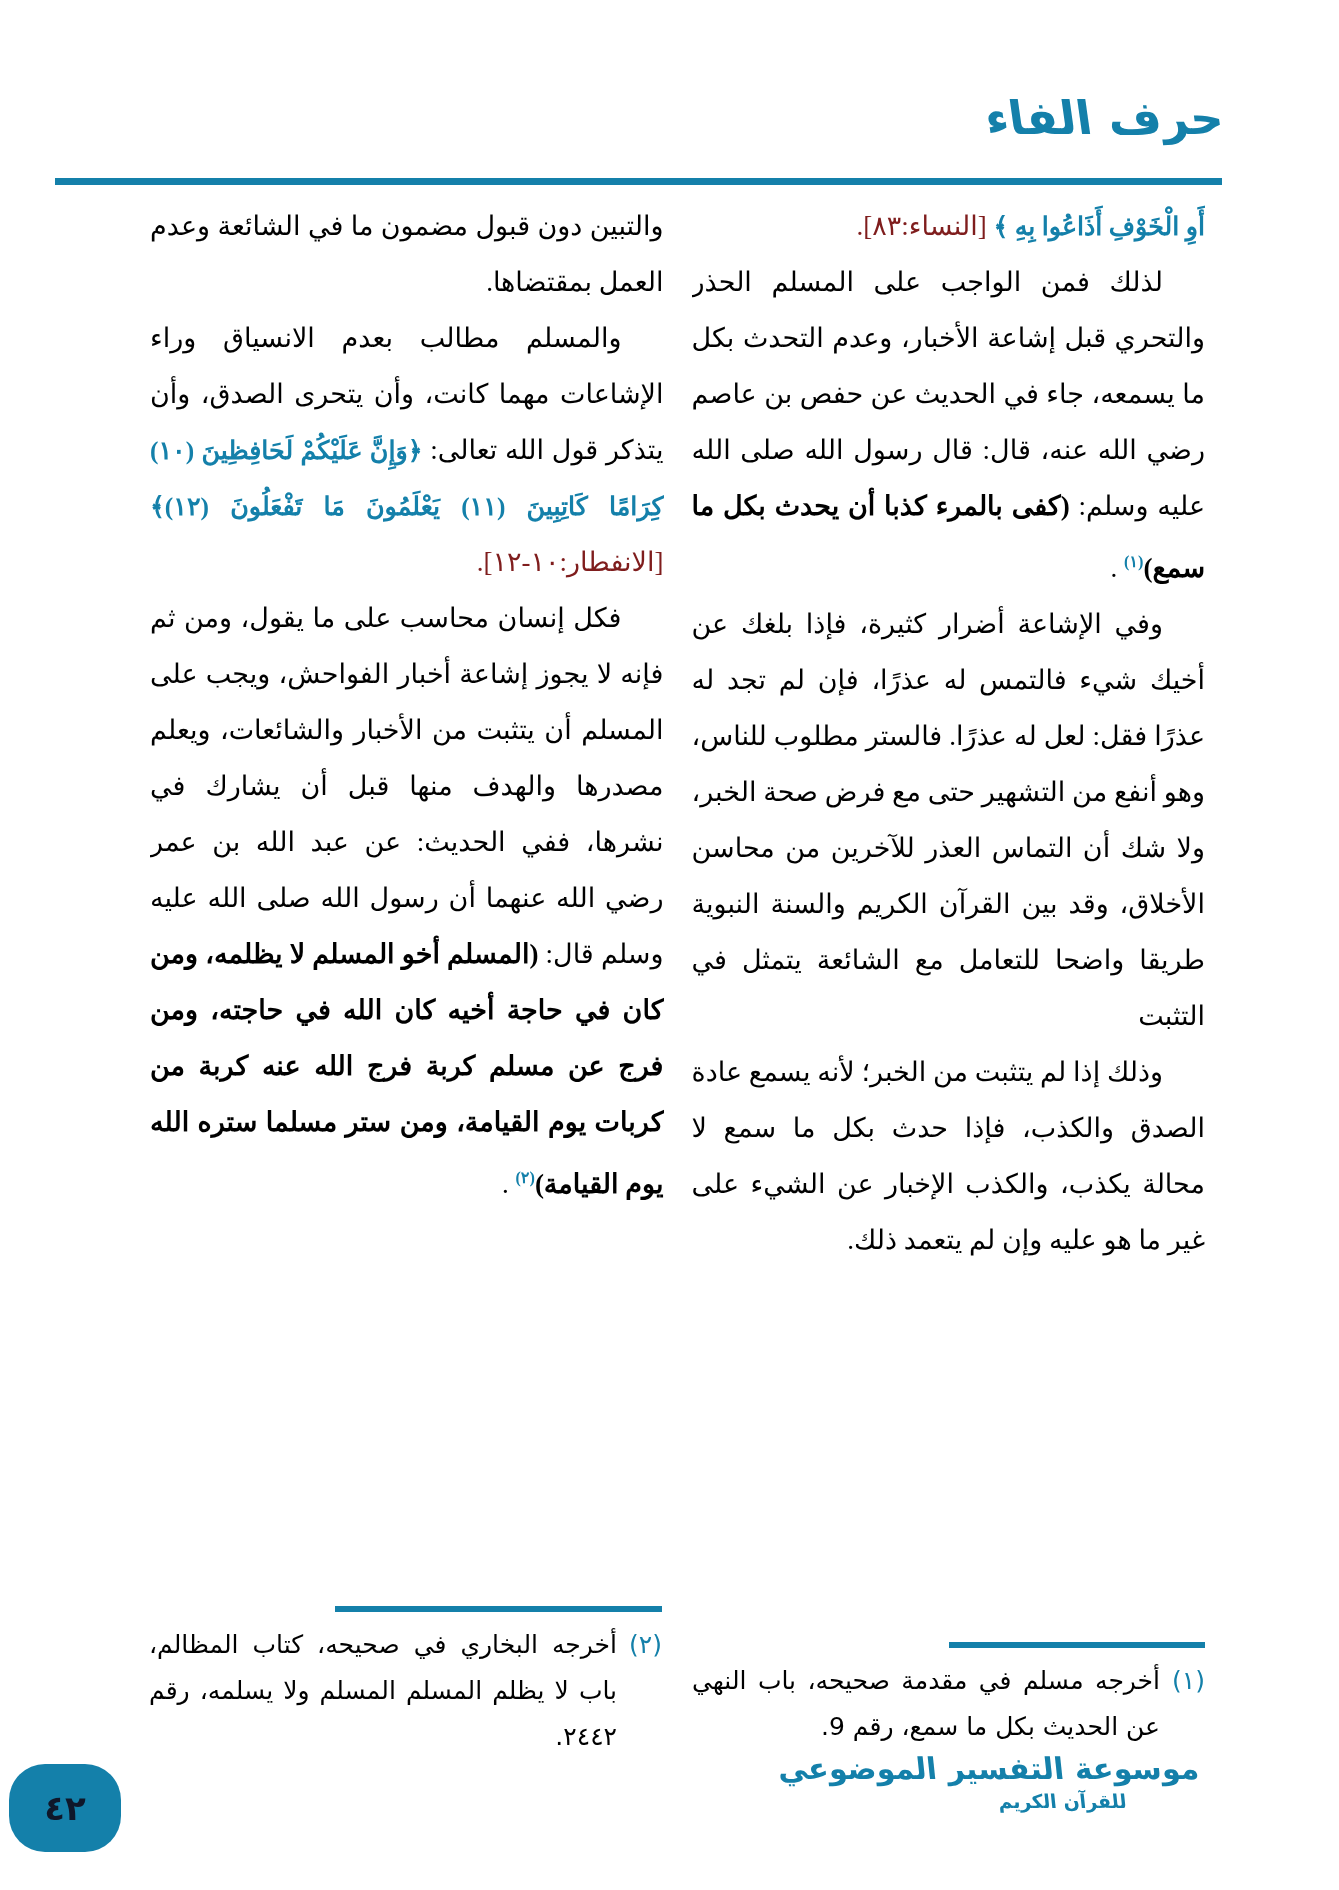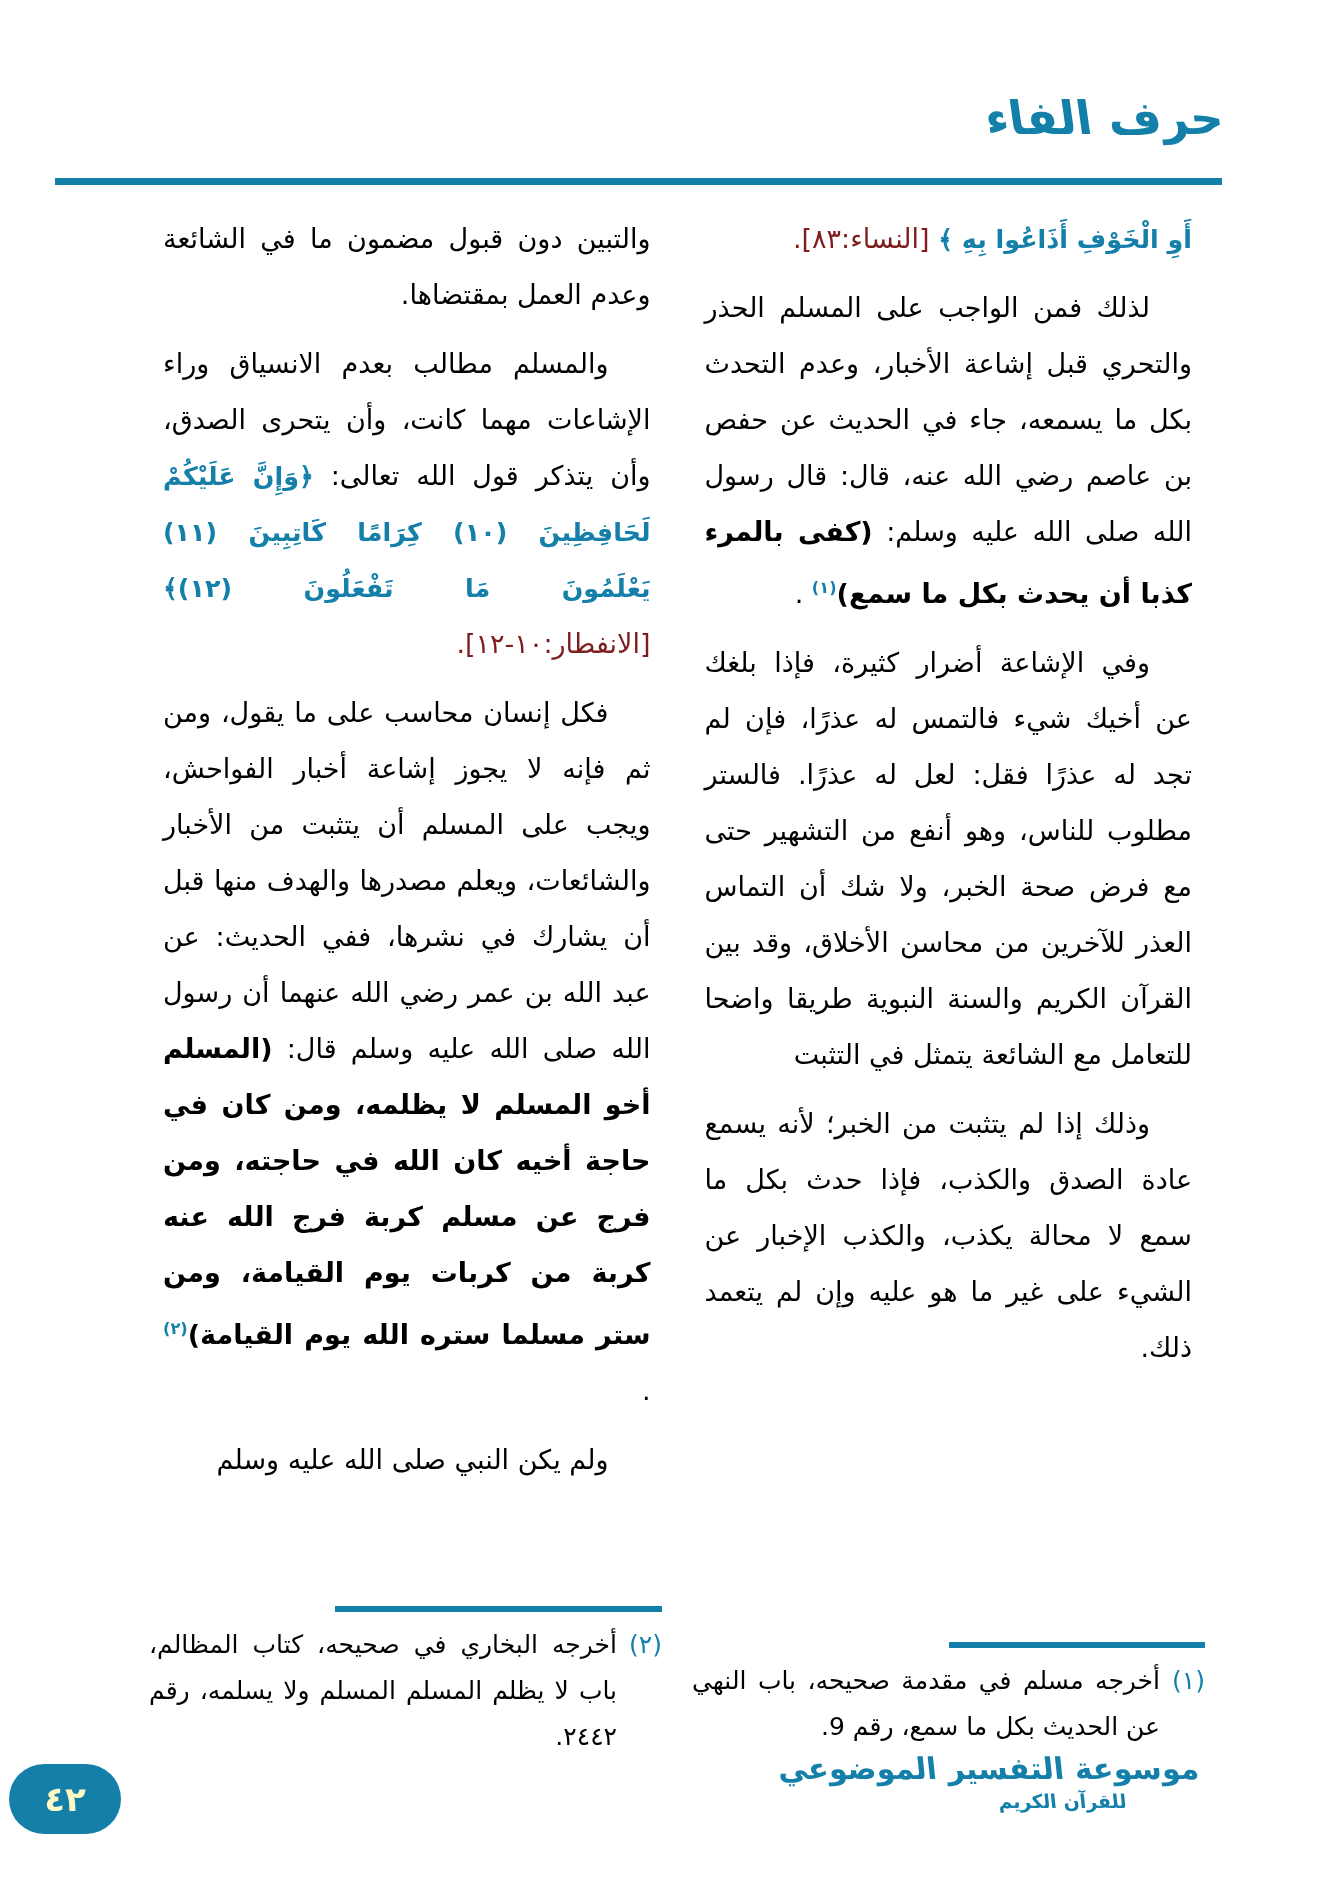--- a/index.html
+++ b/index.html
@@ -22,21 +22,21 @@
     position:absolute;top:198px;right:134px;left:150px;
     display:flex;gap:28px;
   }
   .col{
     flex:1;min-width:0;
     font-size:27px;line-height:56px;text-align:justify;
     overflow:hidden;
   }
   .col-right{height:1438px;}
   .col-left{height:1400px;}
-  .block{margin:13px;padding:0;}
+  .block{margin:0;padding:0;font-family:Liberation Serif, serif;}
   .block.para{text-indent:42px;}
   .seg-q{color:var(--accent,#1480aa);font-size:0.94em;font-weight:bold;}
   .seg-ref{color:#7f1d1d;}
   .seg-b{font-weight:bold;}
   .seg-fn{color:var(--accent,#1480aa);font-size:0.6em;vertical-align:super;font-weight:bold;}
   .footnote{position:absolute;font-size:25px;line-height:46px;color:#000;}
   .fn-rule{height:6px;background:var(--accent,#1480aa);margin-bottom:10px;margin-right:0;}
   .fn-body{display:flex;gap:12px;align-items:flex-start;}
   .fn-marker{color:var(--accent,#1480aa);white-space:nowrap;flex:none;}
   .fn-text{flex:1;text-align:justify;}
@@ -45,24 +45,24 @@
   .fn-left{top:1606px;right:677px;width:513px;}
   .fn-left .fn-rule{width:327px;}
   .logo{
     position:absolute;top:1748px;right:139px;width:280px;
     text-align:center;color:var(--accent,#1480aa);
     transform:skewX(6deg);
   }
   .logo-line1{font-size:30px;font-weight:bold;line-height:1.4;white-space:nowrap;}
   .logo-line2{font-size:19px;font-weight:bold;line-height:1.2;}
   .page-badge{
-    position:absolute;top:1764px;left:9px;width:112px;height:70px;
+    position:absolute;top:1764px;left:9px;width:112px;height:88px;
     border-radius:36px;background:var(--accent,#1480aa);
     display:flex;align-items:center;justify-content:center;
-    color:#fef9c3;font-size:34px;font-weight:bold;
+    color:#0f172a;font-size:34px;font-weight:bold;
   }
 </style>
 </head>
 <body>
 
 <div class="page">
 
   <div class="header-title">حرف الفاء</div>
   <div class="header-rule"></div>
 
@@ -72,21 +72,20 @@
       <p class="block cont"><span class="seg seg-q">أَوِ الْخَوْفِ أَذَاعُوا بِهِ ﴾</span><span class="seg seg-ref"> [النساء:٨٣].</span></p>
       <p class="block para"><span class="seg seg-t">لذلك فمن الواجب على المسلم الحذر والتحري قبل إشاعة الأخبار، وعدم التحدث بكل ما يسمعه، جاء في الحديث عن حفص بن عاصم رضي الله عنه، قال: قال رسول الله صلى الله عليه وسلم: </span><span class="seg seg-b">(كفى بالمرء كذبا أن يحدث بكل ما سمع)</span><span class="seg seg-fn">(١)</span><span class="seg seg-t"> .</span></p>
       <p class="block para"><span class="seg seg-t">وفي الإشاعة أضرار كثيرة، فإذا بلغك عن أخيك شيء فالتمس له عذرًا، فإن لم تجد له عذرًا فقل: لعل له عذرًا. فالستر مطلوب للناس، وهو أنفع من التشهير حتى مع فرض صحة الخبر، ولا شك أن التماس العذر للآخرين من محاسن الأخلاق، وقد بين القرآن الكريم والسنة النبوية طريقا واضحا للتعامل مع الشائعة يتمثل في التثبت</span></p>
       <p class="block para"><span class="seg seg-t">وذلك إذا لم يتثبت من الخبر؛ لأنه يسمع عادة الصدق والكذب، فإذا حدث بكل ما سمع لا محالة يكذب، والكذب الإخبار عن الشيء على غير ما هو عليه وإن لم يتعمد ذلك.</span></p>
     </div>
 
     <div class="col col-left">
       <p class="block cont"><span class="seg seg-t">والتبين دون قبول مضمون ما في الشائعة وعدم العمل بمقتضاها.</span></p>
       <p class="block para"><span class="seg seg-t">والمسلم مطالب بعدم الانسياق وراء الإشاعات مهما كانت، وأن يتحرى الصدق، وأن يتذكر قول الله تعالى: </span><span class="seg seg-q">﴿وَإِنَّ عَلَيْكُمْ لَحَافِظِينَ (١٠) كِرَامًا كَاتِبِينَ (١١) يَعْلَمُونَ مَا تَفْعَلُونَ (١٢)﴾</span><span class="seg seg-ref"> [الانفطار:١٠-١٢].</span></p>
       <p class="block para"><span class="seg seg-t">فكل إنسان محاسب على ما يقول، ومن ثم فإنه لا يجوز إشاعة أخبار الفواحش، ويجب على المسلم أن يتثبت من الأخبار والشائعات، ويعلم مصدرها والهدف منها قبل أن يشارك في نشرها، ففي الحديث: عن عبد الله بن عمر رضي الله عنهما أن رسول الله صلى الله عليه وسلم قال: </span><span class="seg seg-b">(المسلم أخو المسلم لا يظلمه، ومن كان في حاجة أخيه كان الله في حاجته، ومن فرج عن مسلم كربة فرج الله عنه كربة من كربات يوم القيامة، ومن ستر مسلما ستره الله يوم القيامة)</span><span class="seg seg-fn">(٢)</span><span class="seg seg-t"> .</span></p>
-      <p class="block para"><span class="seg seg-t">ولم يكن النبي صلى الله عليه وسلم</span></p>
     </div>
 
   </div>
 
   <div class="footnote fn-right">
     <div class="fn-rule"></div>
     <div class="fn-body">
       <span class="fn-marker">(١)</span>
       <div class="fn-text">أخرجه مسلم في مقدمة صحيحه، باب النهي عن الحديث بكل ما سمع، رقم 9.</div>
     </div>

